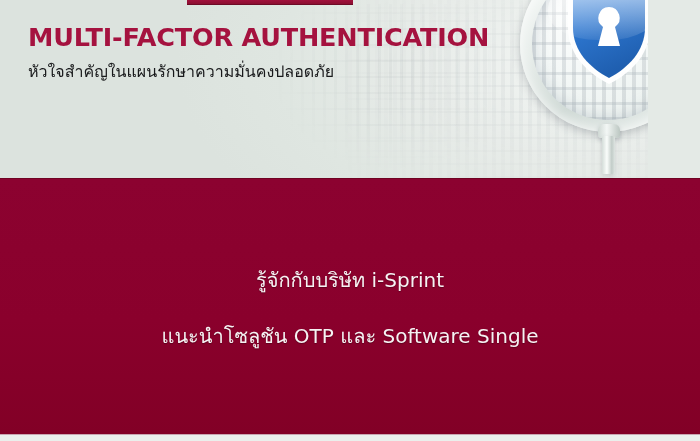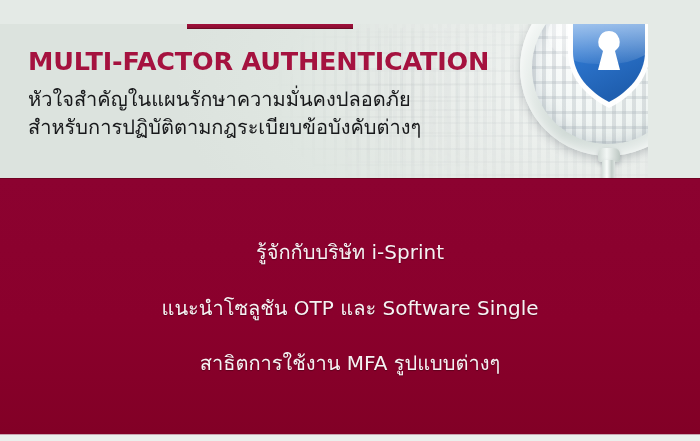--- a/index.html
+++ b/index.html
@@ -19,21 +19,20 @@
   
   .hero {
     position: absolute;
     left: 0; top: 0;
     width: 648px;
     height: 178px;
     overflow: hidden;
     background:
       radial-gradient(ellipse 420px 230px at 92% 34%, #f4f7f5 0%, #e8ece9 42%, #dfe6e1 75%, #dce3de 100%),
       linear-gradient(180deg, #e6ebe7 0%, #e2e8e4 60%, #eef2ef 100%);
-    margin-top: 24px;
   }
   
   .code-texture {
     position: absolute;
     right: 0; top: 0;
     width: 300px; height: 178px;
     opacity: .42;
     background-image:
       repeating-linear-gradient(90deg,
         rgba(120,130,140,.20) 0px, rgba(120,130,140,.20) 4px,
@@ -79,21 +78,21 @@
     margin: 0;
     font-size: 25.5px;
     font-weight: 700;
     letter-spacing: -0.2px;
     line-height: 1.05;
     color: #a5123f;
     white-space: nowrap;
   }
   .sub-line {
     margin: 0;
-    font-size: 20px;
+    font-size: 16px;
     font-weight: 400;
     color: #18191b;
     line-height: 1.42;
     white-space: nowrap;
   }
   .sub-line.first { margin-top: 10px; }
 
   
   .magnifier {
     position: absolute;
@@ -223,26 +222,24 @@
         </svg>
         <div class="lens-gloss"></div>
       </div>
       <div class="lens-neck"></div>
       <div class="lens-handle"></div>
     </div>
 
     <div class="headline-block">
       <h1 class="headline">MULTI-FACTOR AUTHENTICATION</h1>
       <p class="sub-line first">หัวใจสำคัญในแผนรักษาความมั่นคงปลอดภัย</p>
-      <p class="sub-line">สำหรับการปฏิบัติตามกฎระเบียบข้อบังคับต่างๆ</p>
     </div>
 
   </div>
 
   <div class="maroon-band">
     <p class="agenda-line">รู้จักกับบริษัท i-Sprint</p>
     <p class="agenda-line">แนะนำโซลูชัน OTP และ Software Single</p>
-    <p class="agenda-line">สาธิตการใช้งาน MFA รูปแบบต่างๆ</p>
   </div>
 
   <div class="bottom-strip"></div>
 
 </div>
 
 </body></html>

